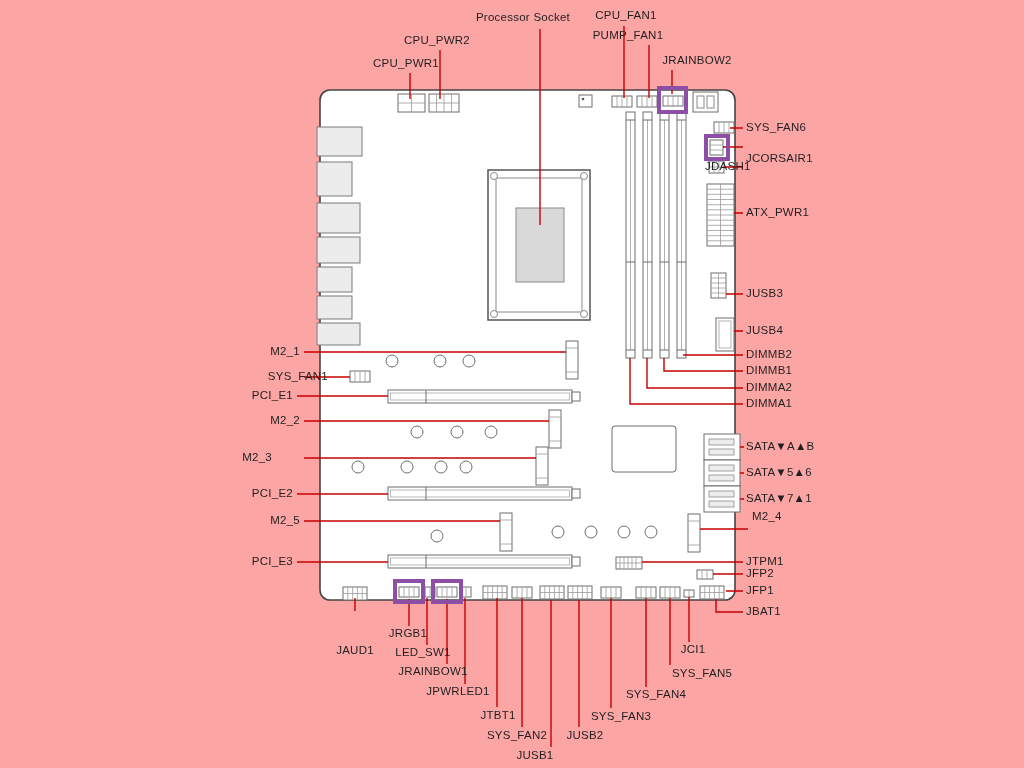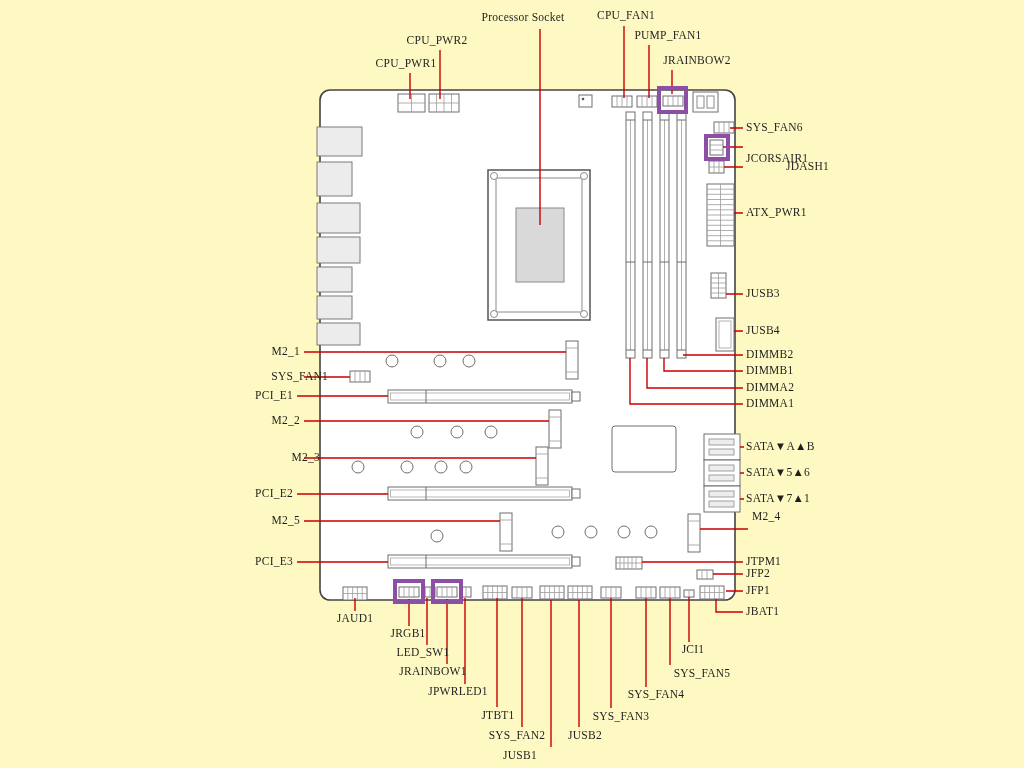--- a/index.html
+++ b/index.html
@@ -1,17 +1,17 @@
 <!DOCTYPE html>
 <html><head>
 <meta charset="utf-8">
 <style>
   html,body{margin:0;padding:0;background:#fff;}
-  #stage{position:relative;width:1024px;height:768px;background:#fef9c3;overflow:hidden;
-         font-family:Liberation Serif, serif;}
+  #stage{position:relative;width:1024px;height:768px;background:#fca5a5;overflow:hidden;
+         font-family:Liberation Sans, sans-serif;}
   .lbl{position:absolute;font-size:11.5px;line-height:13px;color:#1f1f1f;
        white-space:nowrap;letter-spacing:.25px;}
   .lbl.c{transform:translateX(-50%);}
   .lbl.l{text-align:right;}
   svg{position:absolute;left:0;top:0;}
 </style>
 </head>
 <body>
 
 <div id="stage">
@@ -208,60 +208,60 @@
   <g stroke="#8c4fa5" stroke-width="4" fill="none">
     <rect x="659" y="88" width="27" height="24"></rect>
     <rect x="706" y="136" width="22" height="23"></rect>
     <rect x="395" y="581" width="28" height="21"></rect>
     <rect x="433" y="581" width="28" height="21"></rect>
   </g>
 </svg>
 
 <div class="lbl c" style="left:523px;top:11px">Processor Socket</div>
 <div class="lbl c" style="left:626px;top:9px">CPU_FAN1</div>
-<div class="lbl c" style="left:668px;top:29px">PUMP_FAN1</div>
+<div class="lbl c" style="left:628px;top:29px">PUMP_FAN1</div>
 <div class="lbl c" style="left:697px;top:54px">JRAINBOW2</div>
 <div class="lbl c" style="left:437px;top:34px">CPU_PWR2</div>
 <div class="lbl c" style="left:406px;top:57px">CPU_PWR1</div>
 
 <div class="lbl" style="left:746px;top:121px">SYS_FAN6</div>
 <div class="lbl" style="left:746px;top:152px">JCORSAIR1</div>
-<div class="lbl" style="left:786px;top:160px">JDASH1</div>
+<div class="lbl" style="left:705px;top:160px">JDASH1</div>
 <div class="lbl" style="left:746px;top:206px">ATX_PWR1</div>
 <div class="lbl" style="left:746px;top:287px">JUSB3</div>
 <div class="lbl" style="left:746px;top:324px">JUSB4</div>
 <div class="lbl" style="left:746px;top:348px">DIMMB2</div>
 <div class="lbl" style="left:746px;top:364px">DIMMB1</div>
 <div class="lbl" style="left:746px;top:381px">DIMMA2</div>
 <div class="lbl" style="left:746px;top:397px">DIMMA1</div>
 <div class="lbl" style="left:746px;top:440px">SATA▼A▲B</div>
 <div class="lbl" style="left:746px;top:466px">SATA▼5▲6</div>
 <div class="lbl" style="left:746px;top:492px">SATA▼7▲1</div>
 <div class="lbl" style="left:752px;top:510px">M2_4</div>
 <div class="lbl" style="left:746px;top:555px">JTPM1</div>
 <div class="lbl" style="left:746px;top:567px">JFP2</div>
 <div class="lbl" style="left:746px;top:584px">JFP1</div>
 <div class="lbl" style="left:746px;top:605px">JBAT1</div>
 
 <div class="lbl l" style="right:724px;top:345px">M2_1</div>
 <div class="lbl l" style="right:696px;top:370px">SYS_FAN1</div>
 <div class="lbl l" style="right:731px;top:389px">PCI_E1</div>
 <div class="lbl l" style="right:724px;top:414px">M2_2</div>
-<div class="lbl l" style="right:704px;top:451px">M2_3</div>
+<div class="lbl l" style="right:752px;top:451px">M2_3</div>
 <div class="lbl l" style="right:731px;top:487px">PCI_E2</div>
 <div class="lbl l" style="right:724px;top:514px">M2_5</div>
 <div class="lbl l" style="right:731px;top:555px">PCI_E3</div>
 
-<div class="lbl c" style="left:355px;top:612px">JAUD1</div>
+<div class="lbl c" style="left:355px;top:644px">JAUD1</div>
 <div class="lbl c" style="left:408px;top:627px">JRGB1</div>
 <div class="lbl c" style="left:423px;top:646px">LED_SW1</div>
 <div class="lbl c" style="left:433px;top:665px">JRAINBOW1</div>
 <div class="lbl c" style="left:458px;top:685px">JPWRLED1</div>
 <div class="lbl c" style="left:498px;top:709px">JTBT1</div>
 <div class="lbl c" style="left:517px;top:729px">SYS_FAN2</div>
-<div class="lbl c" style="left:520px;top:749px">JUSB1</div>
+<div class="lbl c" style="left:535px;top:749px">JUSB1</div>
 <div class="lbl c" style="left:585px;top:729px">JUSB2</div>
 <div class="lbl c" style="left:621px;top:710px">SYS_FAN3</div>
 <div class="lbl c" style="left:656px;top:688px">SYS_FAN4</div>
 <div class="lbl c" style="left:702px;top:667px">SYS_FAN5</div>
 <div class="lbl c" style="left:693px;top:643px">JCI1</div>
 
 </div>
 
 </body></html>

